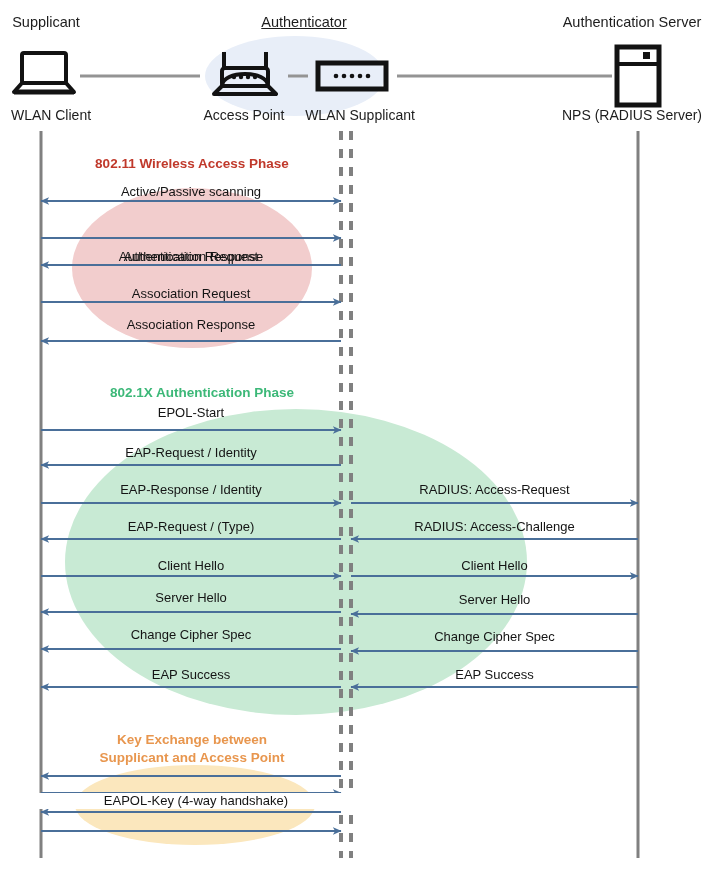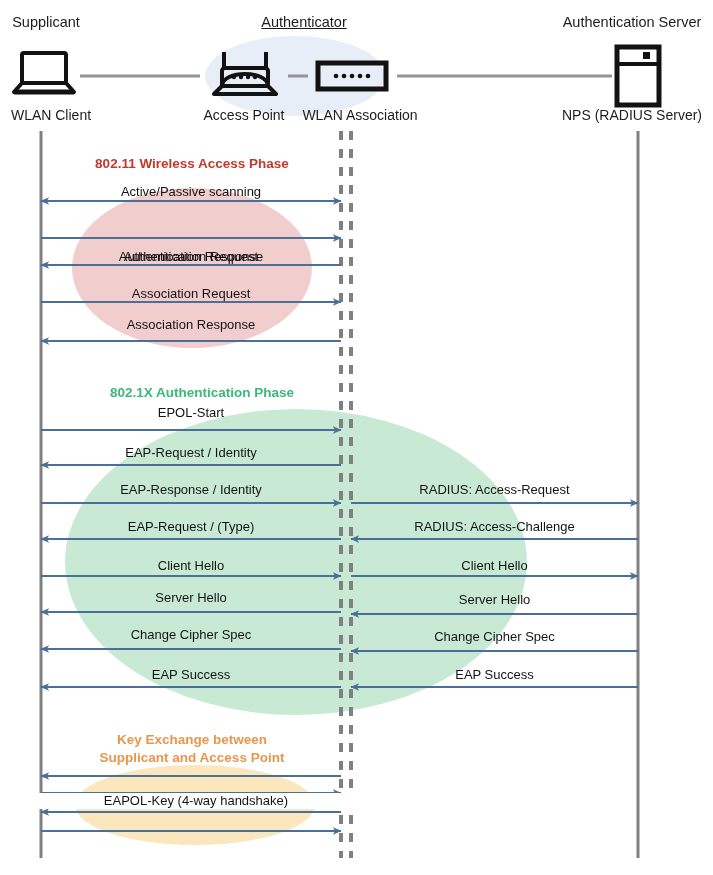--- a/index.html
+++ b/index.html
@@ -130,21 +130,21 @@
         <line x1="41" x2="341" y1="831" y2="831" stroke="#4a6f99" stroke-width="1.8" marker-end="url(#ah-r)"></line>
       </g>
   </svg>
 
   <div id="text-layer">
       <div class="hdr-title" style="left: -254px; top: 14px; width: 600px; text-align: center;">Supplicant</div>
       <div class="hdr-title" style="left: 4px; top: 14px; width: 600px; text-align: center; text-decoration: underline;">Authenticator</div>
       <div class="hdr-title" style="left: 332px; top: 14px; width: 600px; text-align: center;">Authentication Server</div>
       <div class="node-label" style="left: -249px; top: 107px; width: 600px; text-align: center;">WLAN Client</div>
       <div class="node-label" style="left: -56px; top: 107px; width: 600px; text-align: center;">Access Point</div>
-      <div class="node-label" style="left: 60px; top: 107px; width: 600px; text-align: center;">WLAN Association</div>
+      <div class="node-label" style="left: 60px; top: 107px; width: 600px; text-align: center;">WLAN Supplicant</div>
       <div class="node-label" style="left: 332px; top: 107px; width: 600px; text-align: center;">NPS (RADIUS Server)</div>
       <div class="phase-label" style="color: rgb(192, 57, 43); left: -58px; top: 155px; width: 500px; text-align: center;">
         <div>802.11 Wireless Access Phase</div>
       </div>
       <div class="phase-label" style="color: rgb(60, 184, 120); left: -48px; top: 384px; width: 500px; text-align: center;">
         <div>802.1X Authentication Phase</div>
       </div>
       <div class="phase-label" style="color: rgb(232, 150, 78); left: -58px; top: 731px; width: 500px; text-align: center;">
         <div>Key Exchange between</div>
         <div>Supplicant and Access Point</div>

